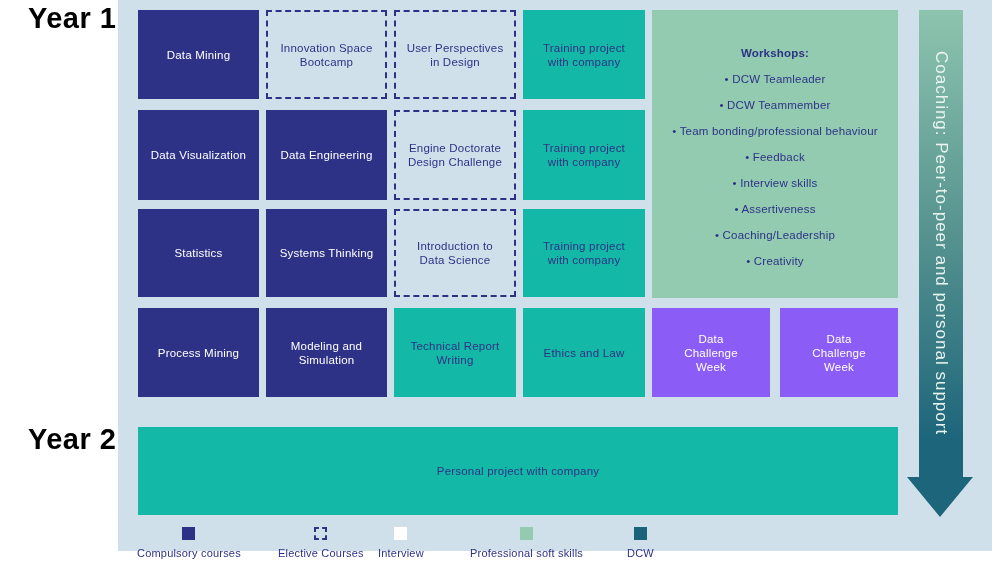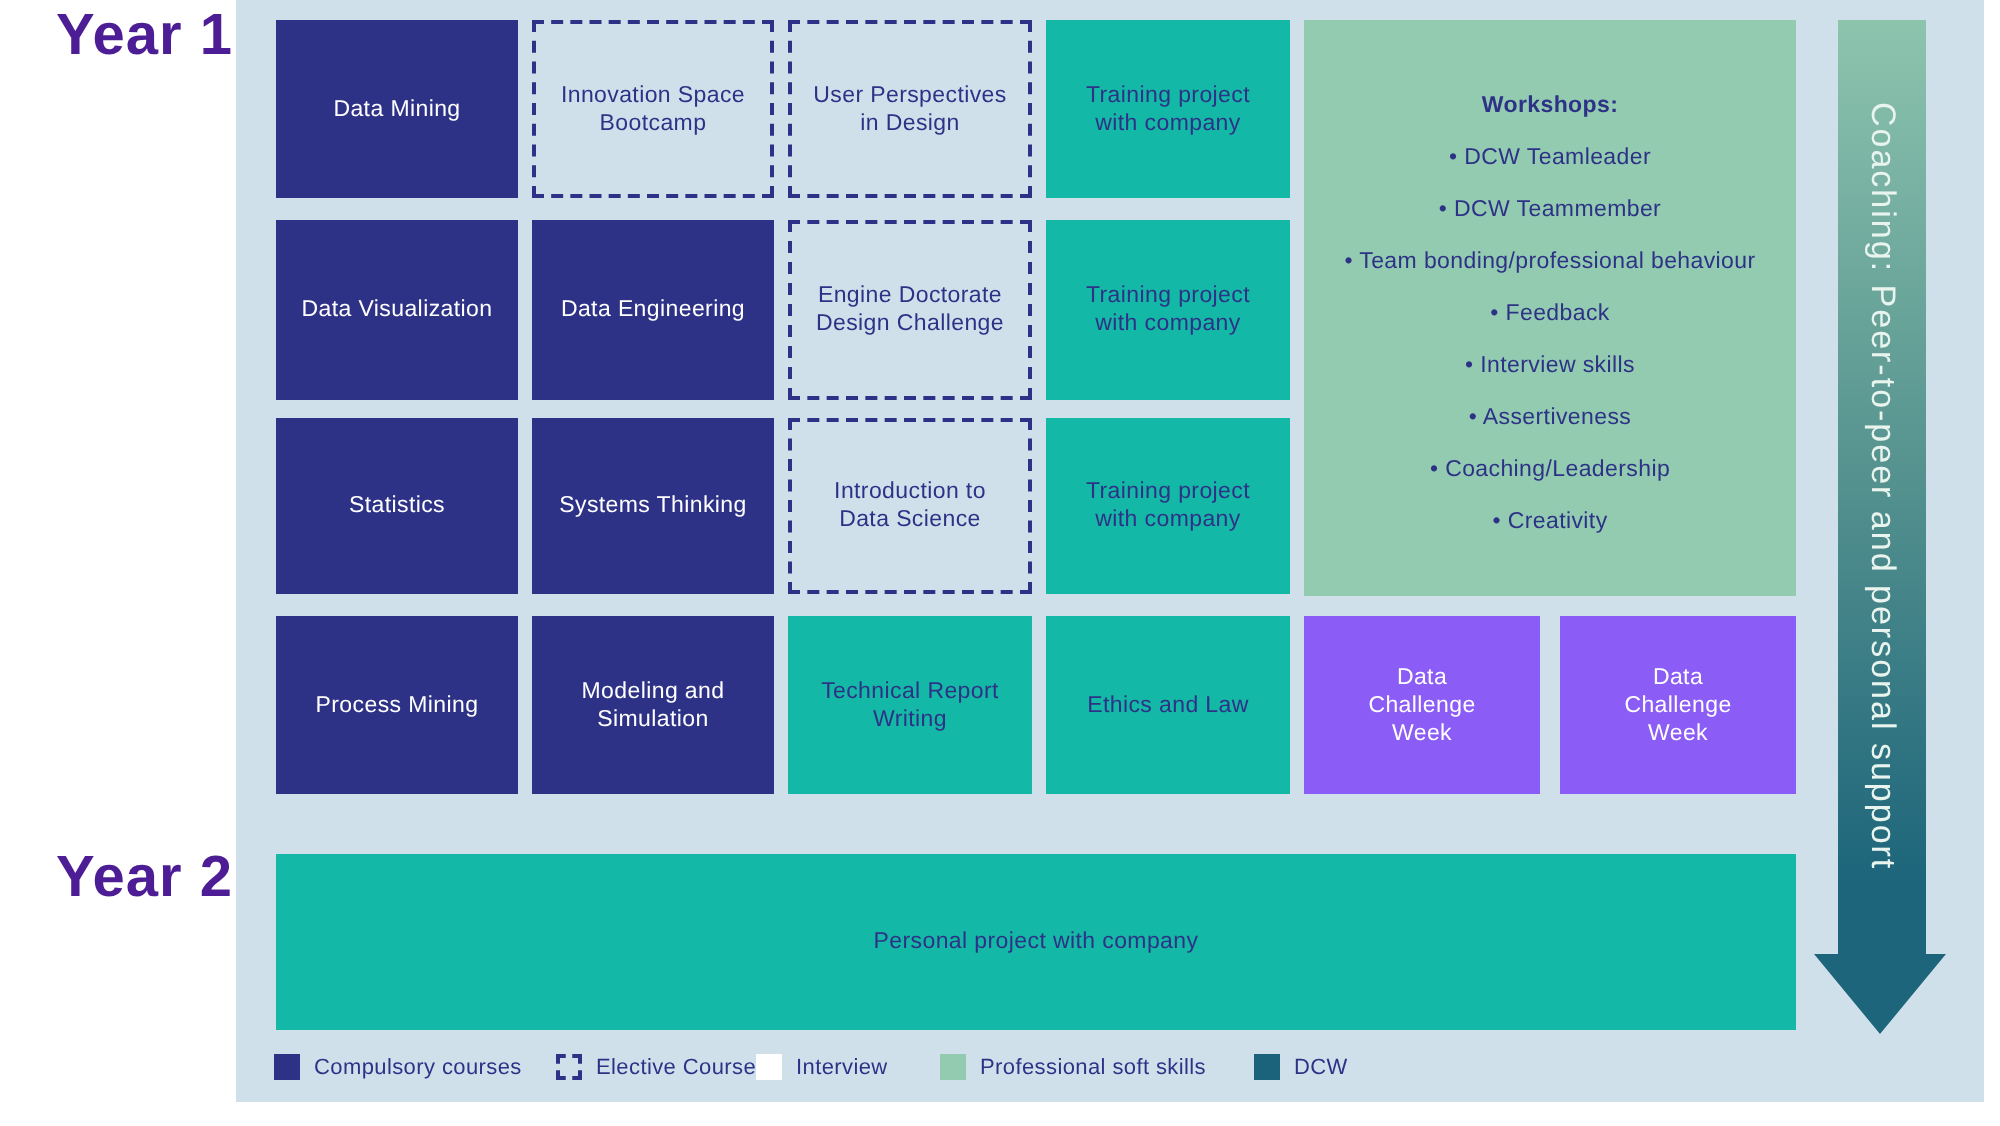--- a/index.html
+++ b/index.html
@@ -1,21 +1,21 @@
 <!DOCTYPE html>
 <html><head>
 <meta charset="utf-8">
 <style>
   html,body{margin:0;padding:0;background:#ffffff;}
   .canvas{
     position:relative;width:1000px;height:563px;background:#ffffff;
     font-family:"Liberation Sans",sans-serif;overflow:hidden;
   }
   .panel{position:absolute;left:118px;top:0;width:874px;height:551px;background:#d0e0eb;}
-  .year-label{position:absolute;color:#4c1d95;font-size:29px;font-weight:bold;letter-spacing:.5px;}
+  .year-label{position:absolute;color:#000000;font-size:29px;font-weight:bold;letter-spacing:.5px;}
   .y1{left:28px;top:2px;}
   .y2{left:28px;top:423px;}
 
   .box{
     position:absolute;display:flex;align-items:center;justify-content:center;
     text-align:center;font-size:11.5px;line-height:14px;white-space:pre-line;
     letter-spacing:.2px;box-sizing:border-box;padding:4px;
   }
   .compulsory{background:#2e3286;color:#ffffff;}
   .elective{border:2px dashed #2e3286;color:#2e3286;background:transparent;}
@@ -38,21 +38,21 @@
   .ws-list li{margin-bottom:12px;line-height:14px;}
   .ws-list li::before{content:"\2022  ";}
 
   .dcw1{left:652px;width:118px;}
   .dcw2{left:780px;width:118px;}
 
   .year2box{left:138px;top:427px;width:760px;height:88px;}
 
   .legend-item{
     position:absolute;top:527px;display:flex;align-items:center;gap:7px;
-    color:#2e3286;font-size:11px;letter-spacing:.2px;white-space:nowrap;
+    color:#2e3286;font-size:11px;letter-spacing:.2px;white-space:nowrap;flex-direction:column;
   }
   .sw{width:13px;height:13px;flex:none;box-sizing:border-box;}
   .sw-compulsory{background:#2e3286;}
   .sw-elective{border:2px dashed #2e3286;background:transparent;}
   .sw-training{background:#ffffff;}
   .sw-softskills{background:#93cbb1;}
   .sw-dcw{background:#1a637a;}
   .li1{left:137px;} .li2{left:278px;} .li3{left:378px;} .li4{left:470px;} .li5{left:627px;}
 
   .arrow-svg{position:absolute;left:905px;top:8px;}

